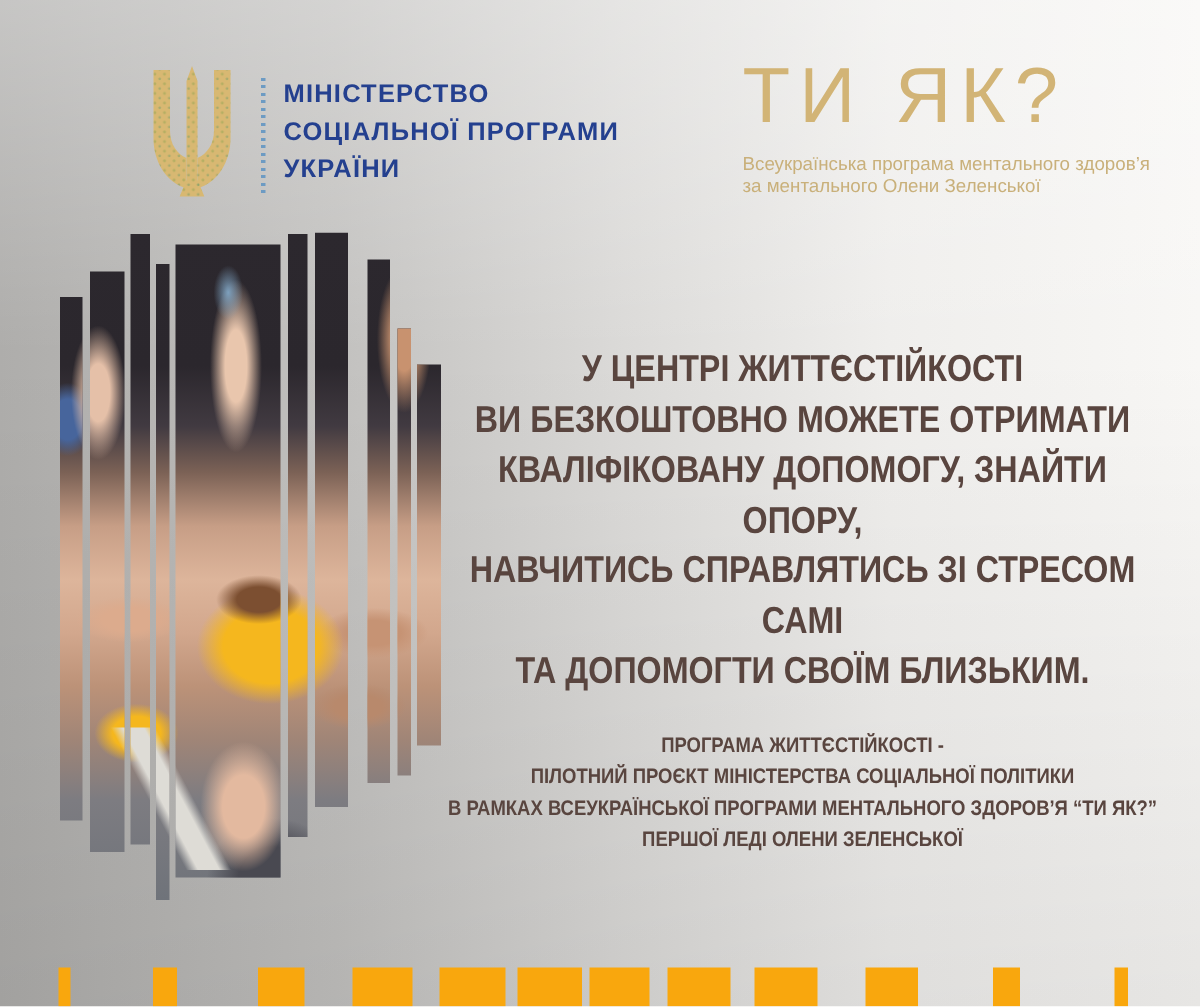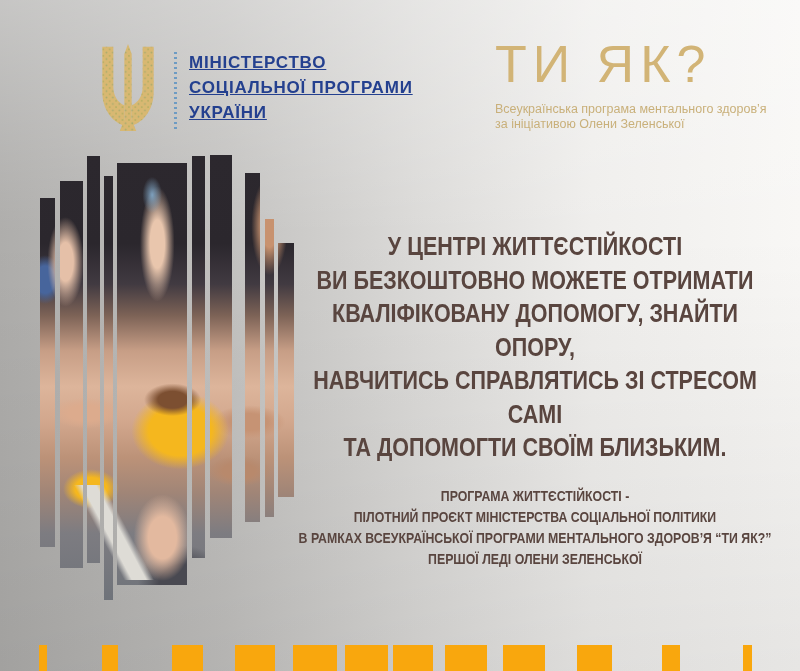--- a/index.html
+++ b/index.html
@@ -12,21 +12,21 @@
   }
 
   
   .ministry{position:absolute; left:95px; top:38px; display:flex; align-items:flex-start;}
   .trident{width:66px; height:98px; flex:0 0 auto;}
   .logo-divider{
     width:3px; height:80px; margin:14px 12px 0 13px; flex:0 0 auto;
     background:repeating-linear-gradient(to bottom, #6d9bc3 0 2px, rgba(0,0,0,0) 2px 5px);
   }
   .ministry-text{margin-top:12px; color:#24408f; font-weight:bold; font-size:17px;
-    line-height:25px; letter-spacing:.8px;text-decoration:underline;}
+    line-height:25px; letter-spacing:.8px;}
 
   
   .tiyak{position:absolute; left:495px; top:36px; width:292px; }
   .tiyak-title{
     color:#d2b476; font-size:52px; line-height:56px; font-weight:400;
     letter-spacing:6px; white-space:nowrap;
   }
   .tiyak-sub{color:#c9b07a; font-size:12.5px; line-height:15px; font-weight:400;}
   .tiyak-sub-wrap{margin-top:10px;}
 
@@ -101,21 +101,21 @@
       <div>МІНІСТЕРСТВО</div>
       <div>СОЦІАЛЬНОЇ ПРОГРАМИ</div>
       <div>УКРАЇНИ</div>
     </div>
   </div>
 
   <div class="tiyak">
     <div class="tiyak-title">ТИ ЯК?</div>
     <div class="tiyak-sub-wrap">
       <div class="tiyak-sub">Всеукраїнська програма ментального здоров’я</div>
-      <div class="tiyak-sub">за ініціативою Олени Зеленської</div>
+      <div class="tiyak-sub">за ментального Олени Зеленської</div>
     </div>
   </div>
 
   <div class="collage" id="collage">
       <div class="strip" style="left: 0px; top: 43px; width: 15px; height: 349px;">
         <div class="photo" style="left: 0px; top: -43px;"></div>
       </div>
       <div class="strip" style="left: 20px; top: 26px; width: 23px; height: 387px;">
         <div class="photo" style="left: -20px; top: -26px;"></div>
       </div>

